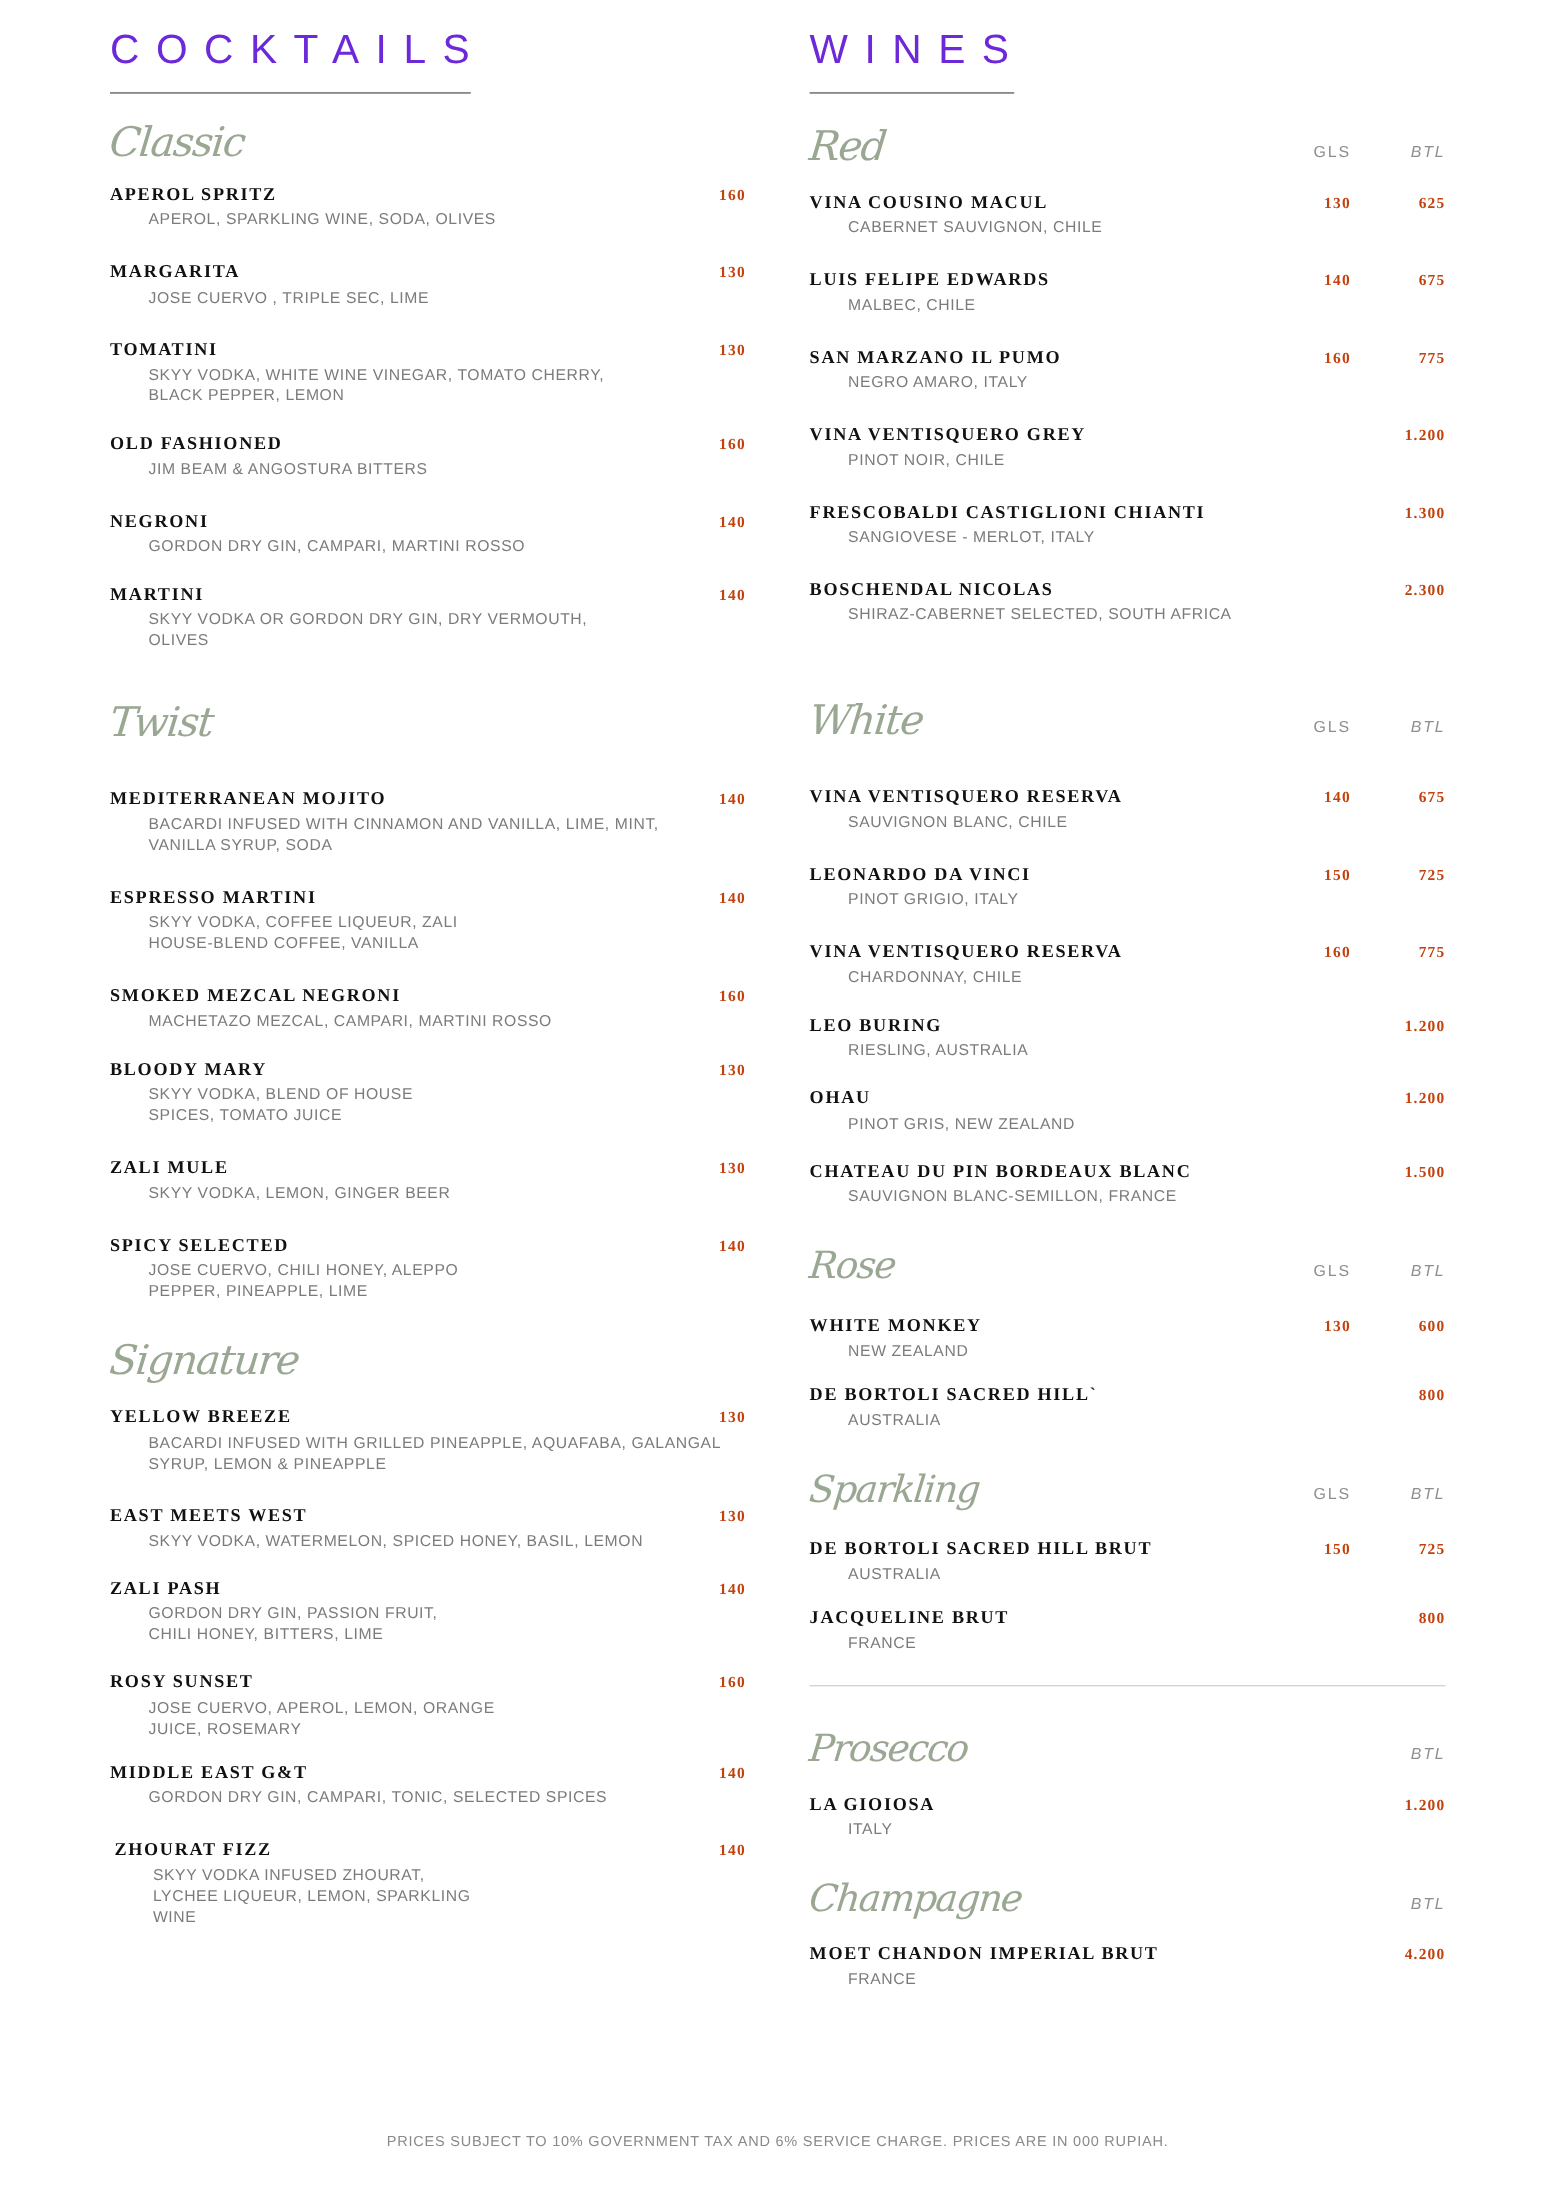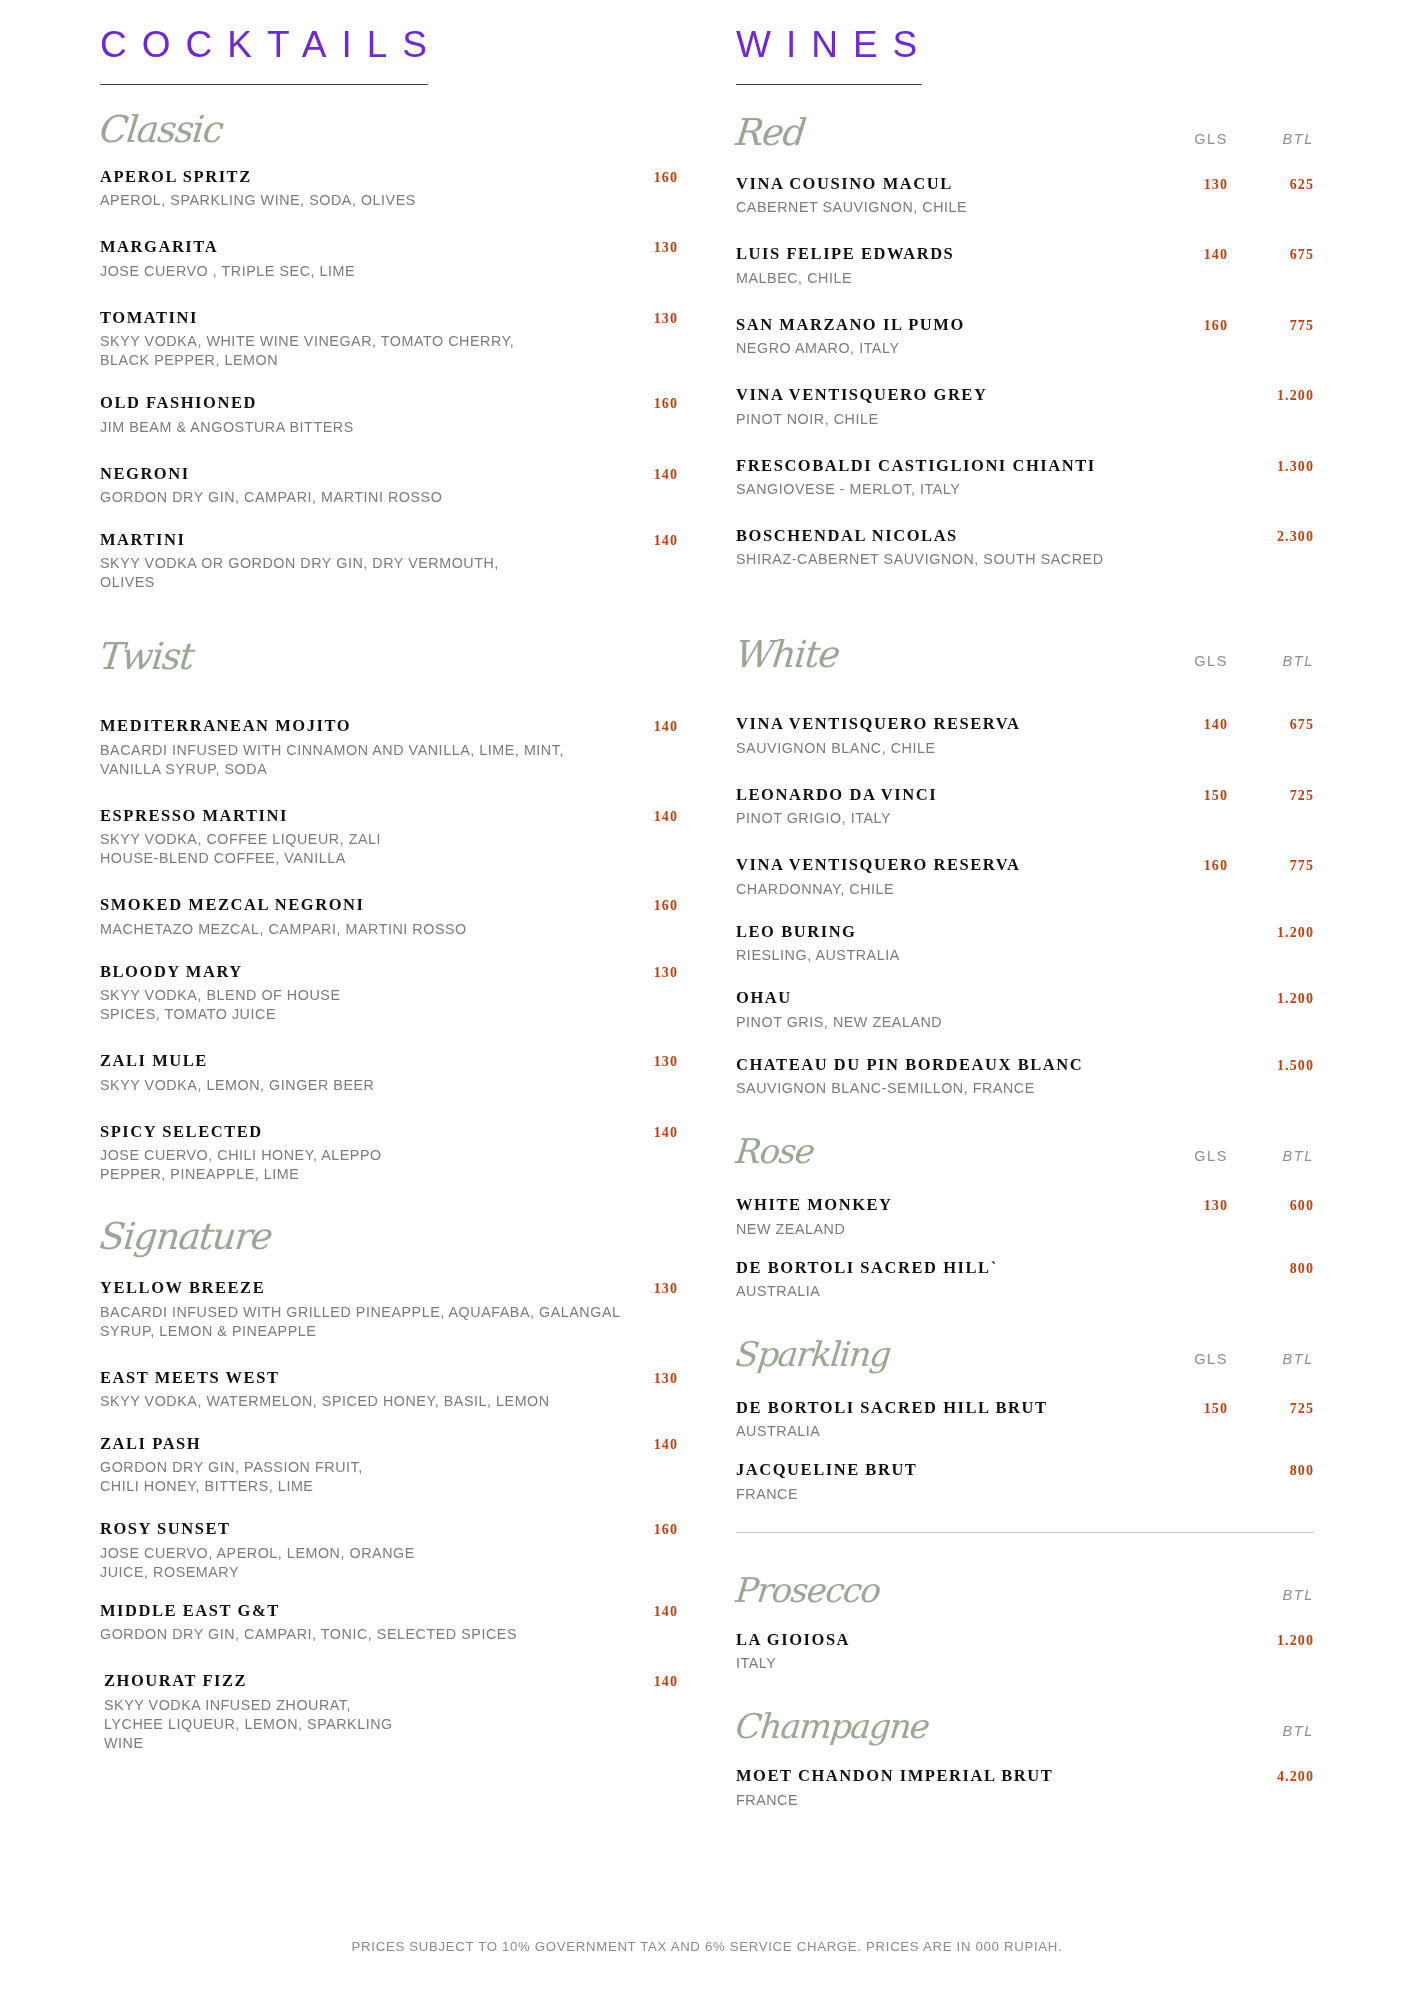--- a/index.html
+++ b/index.html
@@ -106,20 +106,21 @@
     white-space: nowrap;
   }
   .desc {
     font-size: 14.3px;
     letter-spacing: 0.55px;
     color: #7b7b7b;
     font-weight: 400;
     line-height: 1.33;
     margin-top: 4px;
     max-width: 420px;
+    margin-left: 35px;
   }
   .desc.wide { max-width: 520px; }
 
   
   .sp-18 { height: 18px; }
   .sp-22 { height: 22px; }
   .sp-26 { height: 26px; }
   .sp-34 { height: 34px; }
   .sp-40 { height: 40px; }
   .sp-46 { height: 46px; }
@@ -367,21 +368,21 @@
         </div>
         <div class="desc wide">SANGIOVESE - MERLOT, ITALY</div>
       </div>
       <div class="sp-26"></div>
       <div class="item">
         <div class="item-head">
           <div class="item-name">BOSCHENDAL NICOLAS</div>
           <div class="price"></div>
           <div class="price">2.300</div>
         </div>
-        <div class="desc wide">SHIRAZ-CABERNET SAUVIGNON, SOUTH SACRED</div>
+        <div class="desc wide">SHIRAZ-CABERNET SELECTED, SOUTH AFRICA</div>
       </div>
 
       <div class="sp-56"></div>
       <div class="script-row">
         <div class="script">White</div>
         <div class="colheads">
           <span class="gls">GLS</span>
           <span class="btl">BTL</span>
         </div>
       </div>

